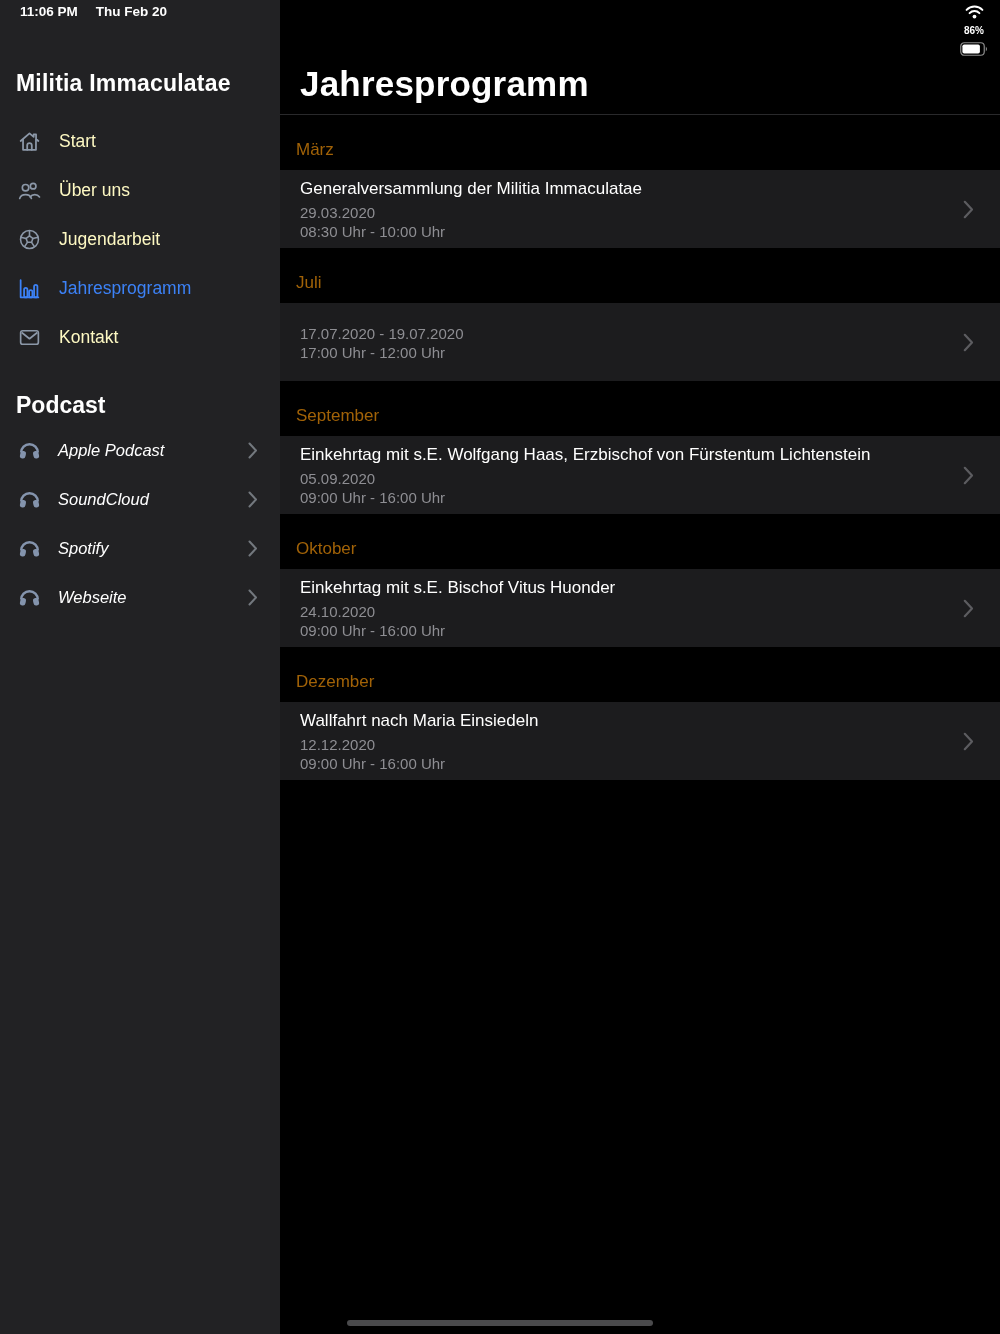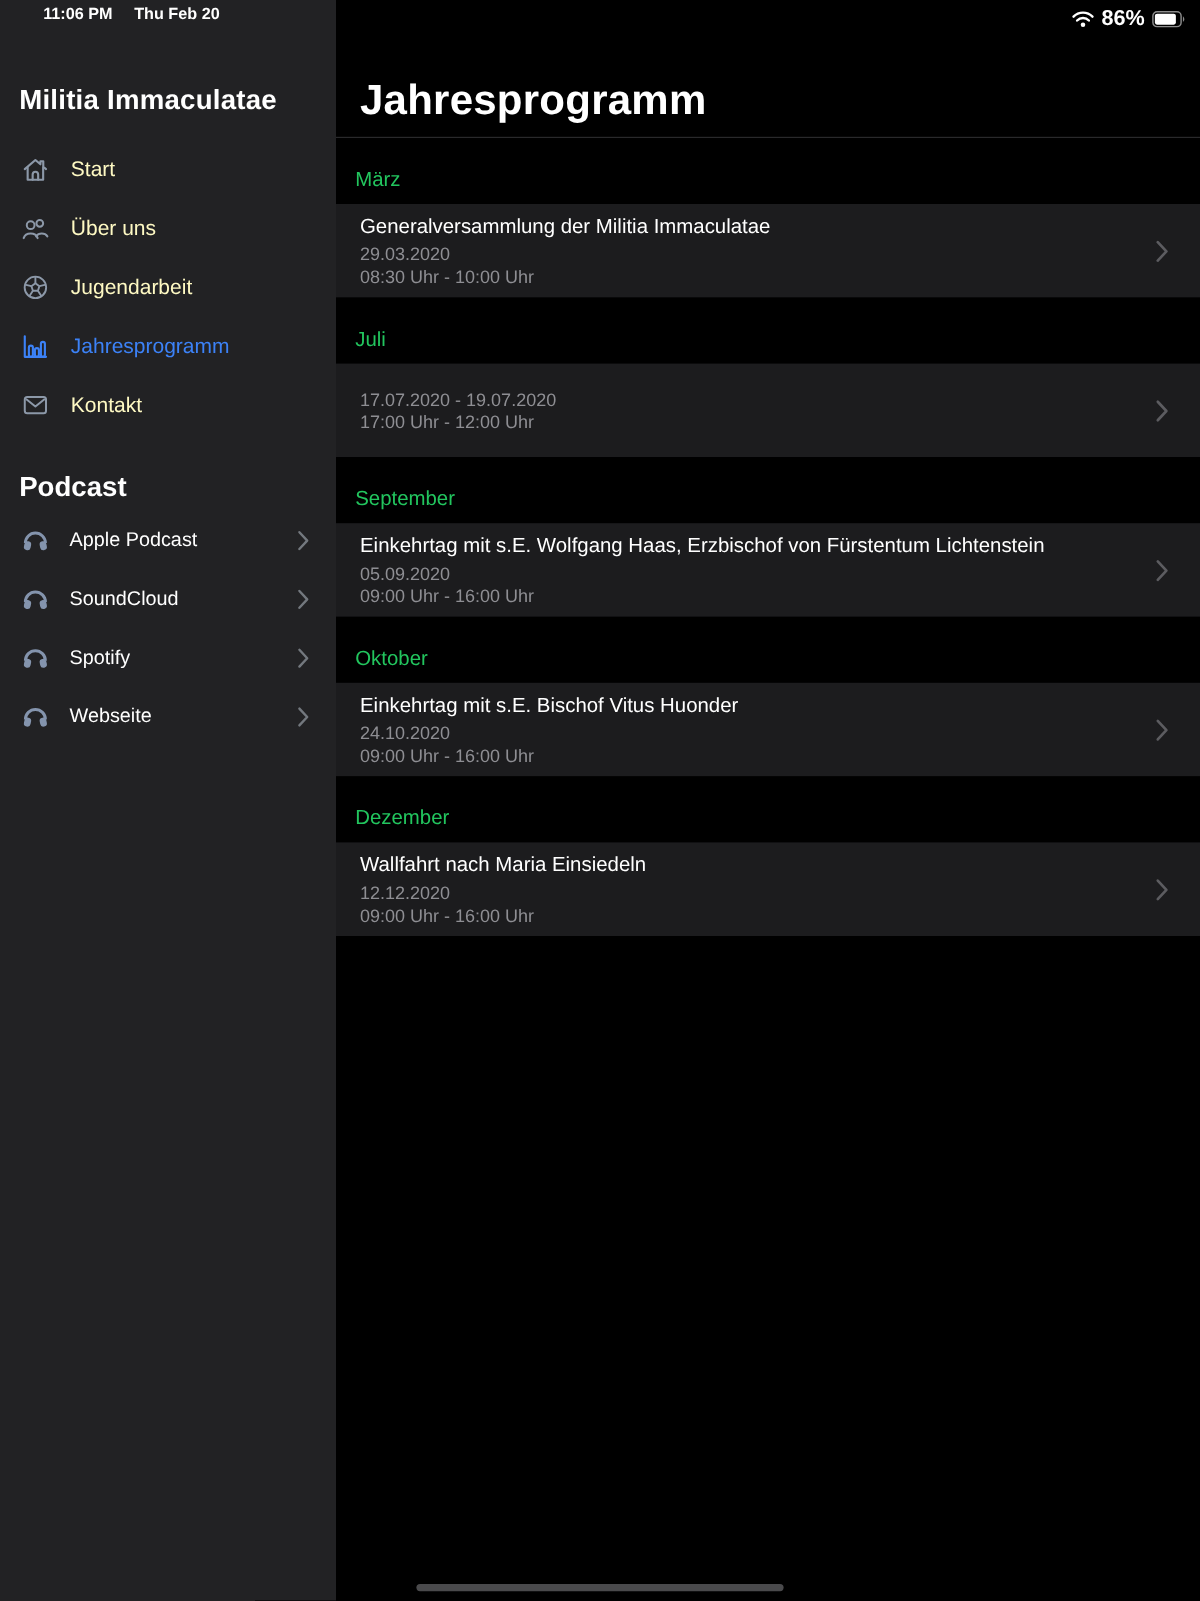--- a/index.html
+++ b/index.html
@@ -16,71 +16,71 @@
 
   
   .sidebar {
     position: absolute; left: 0; top: 0;
     width: 280px; height: 100%;
     background: #222224;
   }
   .statusbar-left {
     position: absolute; left: 20px; top: 4px;
     display: flex; gap: 18px;
-    font-size: 13.5px; font-weight: 700; color: #fff; margin-left: 16px;
+    font-size: 13.5px; font-weight: 700; color: #fff;
   }
   .sidebar-title {
     position: absolute; left: 16px; top: 70px;
     font-size: 23px; font-weight: 700; color: #ffffff;
     letter-spacing: 0.2px;
   }
   .nav-list { position: absolute; left: 0; top: 117px; width: 100%; }
   .nav-item {
     display: flex; align-items: center;
     height: 49px; padding-left: 16px; padding-right: 14px;
     cursor: pointer;
   }
   .nav-item .icon { width: 26px; height: 26px; display: flex; align-items: center; justify-content: center; flex: 0 0 26px; }
   .nav-item .label { margin-left: 17px; font-size: 17.5px; color: #fef9c3; }
   .nav-item.active .label { color: #3c82f7; }
 
   .podcast-title {
     position: absolute; left: 16px; top: 392px;
     font-size: 23px; font-weight: 700; color: #fff;
   }
-  .podcast-list { position: absolute; left: 0; top: 426px; width: 100%; }
+  .podcast-list { position: absolute; left: 0; top: 426px; width: 100%; font-style: italic; }
   .podcast-item {
     display: flex; align-items: center;
     height: 49px; padding-left: 16px; padding-right: 22px;
     cursor: pointer;
   }
   .podcast-item .icon { width: 26px; height: 26px; display: flex; align-items: center; justify-content: center; flex: 0 0 26px; }
   .podcast-item .label { margin-left: 16px; font-size: 16.5px; color: #fff; flex: 1; }
   .podcast-item .chev { display: flex; align-items: center; }
 
   
   .main { position: absolute; left: 280px; top: 0; right: 0; bottom: 0; background: #000; }
   .statusbar-right {
     position: absolute; top: 5px; right: 12px;
     display: flex; align-items: center; gap: 6px;
-    font-size: 18px; font-weight: 600; color: #fff;
+    font-size: 10px; font-weight: 600; color: #fff; flex-direction: column;
   }
   .header {
     height: 115px;
     padding: 64px 0 0 20px;
     border-bottom: 1px solid #29292b;
   }
   .page-title { font-size: 35px; font-weight: 700; letter-spacing: 0.2px; color: #fff; }
 
   .section-header {
     height: 55px; background: #000;
     display: flex; align-items: flex-end;
     padding: 0 0 10px 16px;
   }
-  .section-header .month { font-size: 17px; color: #22c55e; }
+  .section-header .month { font-size: 17px; color: #a16207; }
 
   .event-row {
     height: 78px; background: #1c1c1e;
     display: flex; align-items: center;
     padding: 0 26px 0 20px;
     cursor: pointer;
   }
   .event-text { flex: 1; min-width: 0; padding-top: 2px; }
   .event-title { font-size: 17px; color: #fff; margin-bottom: 4px; white-space: nowrap; overflow: hidden; }
   .event-date, .event-time { font-size: 15px; color: #8e8e93; line-height: 19px; }

